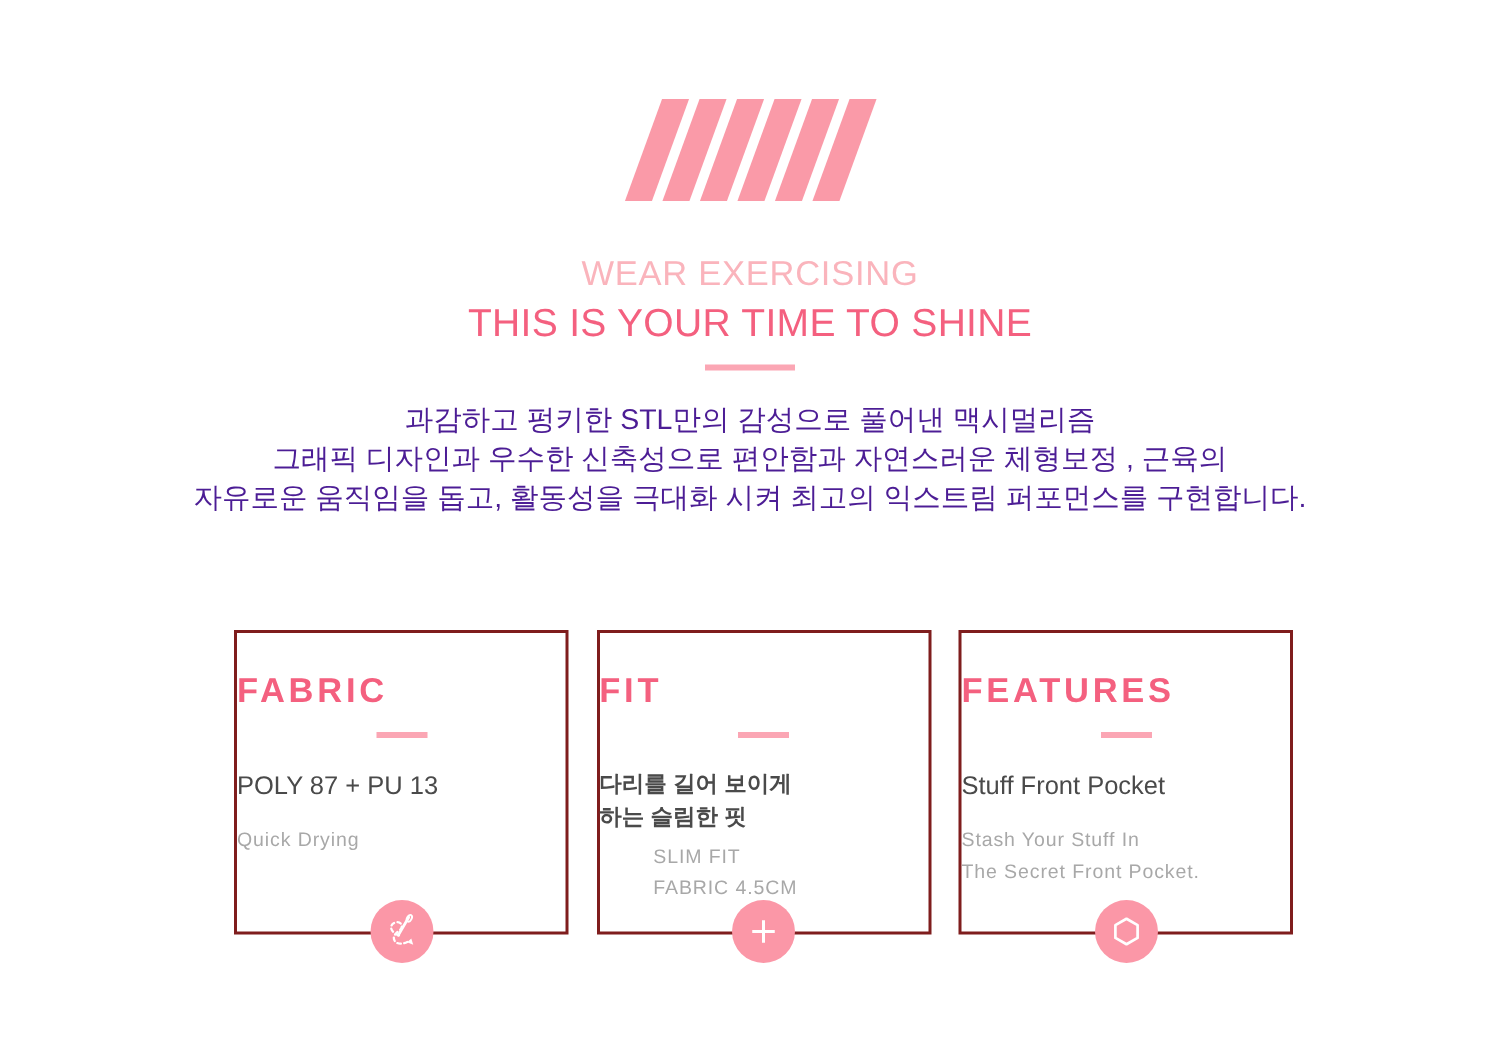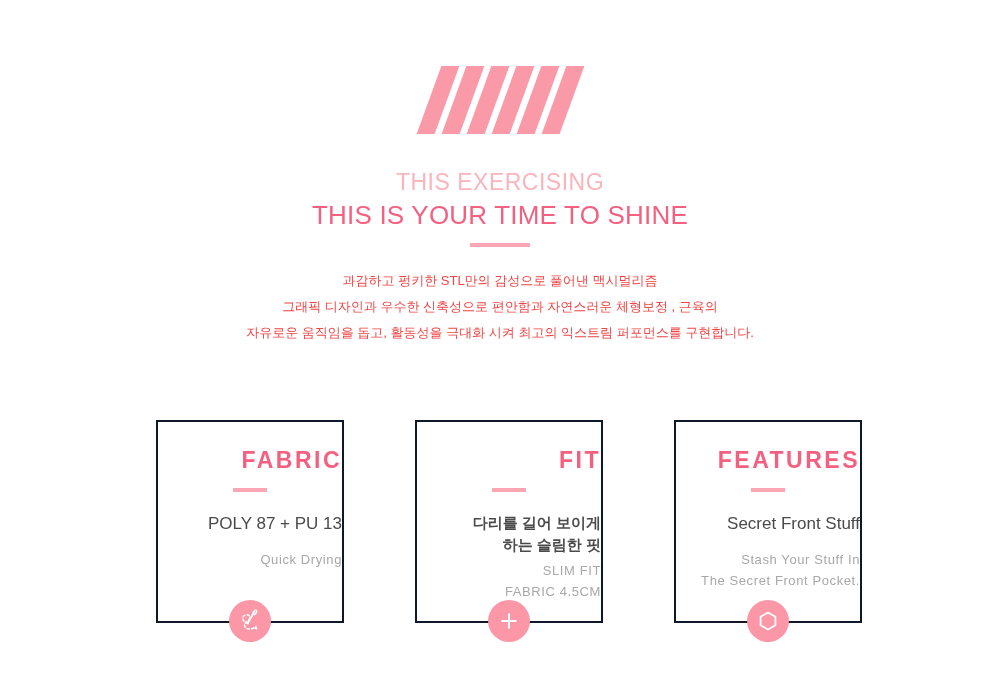--- a/index.html
+++ b/index.html
@@ -74,45 +74,45 @@
     background: #fba6b4;
   }
 
   
   .body-copy {
     position: absolute;
     left: 0;
     right: 0;
     top: 268px;
     text-align: center;
-    color: #ef4444;
-    font-size: 13px;
+    color: #4c1d95;
+    font-size: 19px;
     line-height: 26px;
     font-weight: 400;
   }
   .body-copy div { white-space: nowrap; }
 
   
   .cards {
     position: absolute;
     left: 156px;
     top: 420px;
     width: 706px;
     height: 203px;
     display: flex;
     justify-content: space-between;
   }
   .card {
     position: relative;
-    width: 188px;
+    width: 223px;
     height: 203px;
     box-sizing: border-box;
-    border: 2px solid #0f172a;
+    border: 2px solid #7f1d1d;
     background: #ffffff;
-    text-align: right;
+    text-align: left;
   }
   .card-title {
     margin-top: 24px;
     font-size: 23px;
     font-weight: bold;
     letter-spacing: 2.5px;
     color: #f4607f;
     line-height: 28px;
   }
   .card-rule {
@@ -163,21 +163,21 @@
   <div class="stripes">
     <span class="stripe"></span>
     <span class="stripe"></span>
     <span class="stripe"></span>
     <span class="stripe"></span>
     <span class="stripe"></span>
     <span class="stripe"></span>
   </div>
 
   <div class="headline">
-    <div class="headline-sub">THIS EXERCISING</div>
+    <div class="headline-sub">WEAR EXERCISING</div>
     <div class="headline-main">THIS IS YOUR TIME TO SHINE</div>
   </div>
 
   <div class="rule"></div>
 
   <div class="body-copy">
     <div>과감하고 펑키한 STL만의 감성으로 풀어낸 맥시멀리즘</div>
     <div>그래픽 디자인과 우수한 신축성으로  편안함과 자연스러운 체형보정 , 근육의</div>
     <div>자유로운 움직임을 돕고, 활동성을 극대화 시켜 최고의 익스트림 퍼포먼스를 구현합니다.</div>
   </div>
@@ -218,21 +218,21 @@
         <svg width="26" height="26" viewBox="0 0 26 26" aria-hidden="true">
           <path d="M13 5.5 V20.5 M5.5 13 H20.5" stroke="#ffffff" stroke-width="2" stroke-linecap="butt"></path>
         </svg>
       </div>
     </div>
 
     <div class="card">
       <div class="card-title">FEATURES</div>
       <div class="card-rule"></div>
       <div class="card-primary">
-        <div>Secret Front Stuff</div>
+        <div>Stuff Front Pocket</div>
       </div>
       <div class="card-secondary">
         <div>Stash Your Stuff In</div>
         <div>The Secret Front Pocket.</div>
       </div>
       <div class="badge">
         <svg width="26" height="26" viewBox="0 0 26 26" aria-hidden="true">
           <polygon points="13,4.5 20.4,8.75 20.4,17.25 13,21.5 5.6,17.25 5.6,8.75" fill="none" stroke="#ffffff" stroke-width="1.8" stroke-linejoin="round"></polygon>
         </svg>
       </div>

